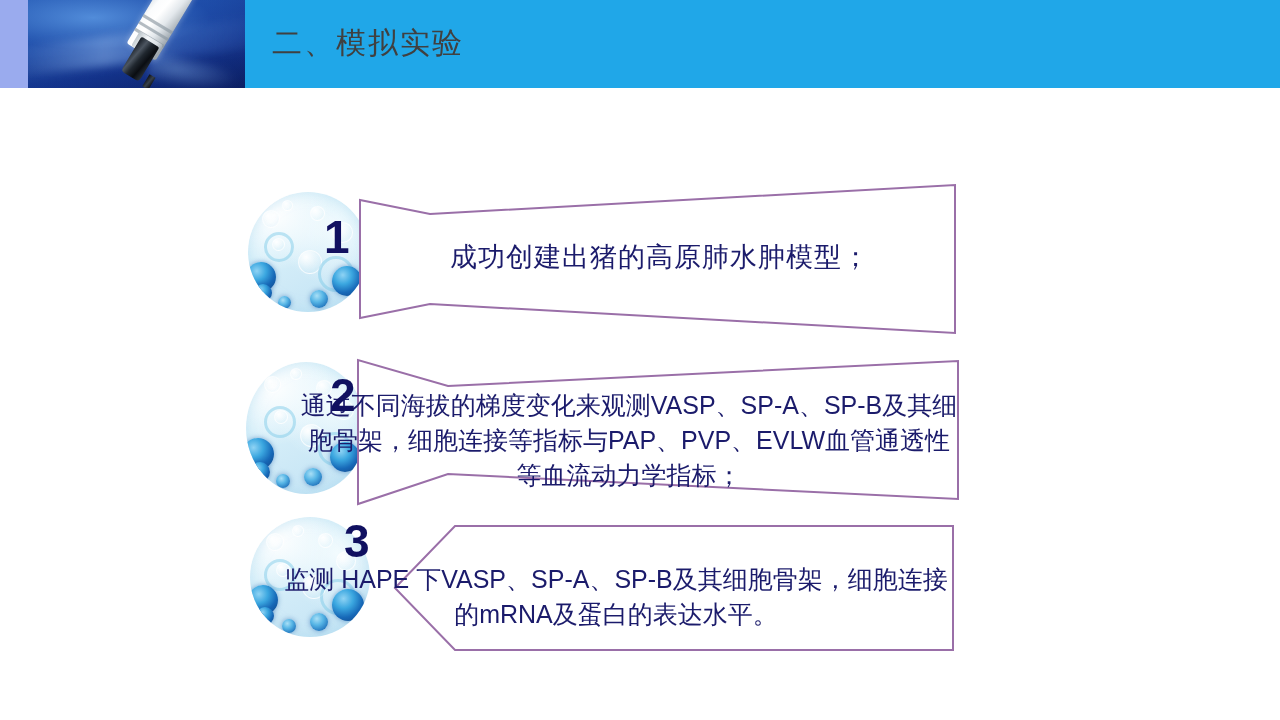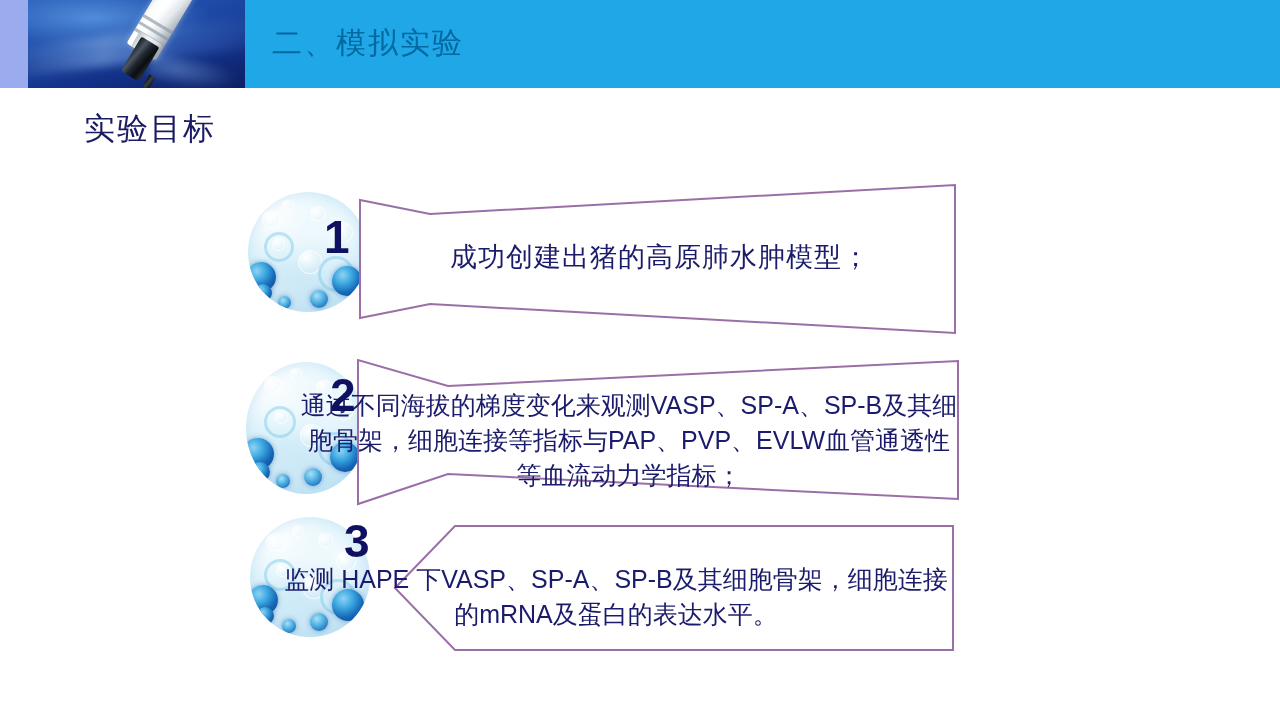--- a/index.html
+++ b/index.html
@@ -126,21 +126,21 @@
     height: 30px;
     background: radial-gradient(ellipse at 30% 40%, rgba(150,195,245,0.40) 0%, rgba(40,90,190,0.0) 70%);
     transform: rotate(10deg);
     filter: blur(3px);
   }
 
   .header-title {
     position: absolute;
     left: 272px;
     top: 16px;
-    color: #0369a1;
+    color: #404040;
     font-family: "DejaVu Serif", "Liberation Serif", serif;
     font-size: 30px;
     letter-spacing: 2px;
     line-height: 54px;
     white-space: nowrap;
   }
 
   
   .section-heading {
     position: absolute;
@@ -238,21 +238,20 @@
       <div class="syringe-ring" style="top:60px"></div>
       <div class="syringe-ring" style="top:68px"></div>
     </div>
     <div class="syringe-collar"></div>
     <div class="syringe-needle-hub"></div>
     <div class="syringe-needle-tip"></div>
   </div>
 
   <div class="header-title">二、模拟实验</div>
 
-  <div class="section-heading">实验目标</div>
 
   <div class="item">
 
     <div class="callout" style="left:355px; top:182px;">
       <svg width="604" height="154" viewBox="0 0 604 154">
         <polygon points="75,32 600,3 600,151 75,122 5,136 5,18" fill="#ffffff" stroke="#9a6fa8" stroke-width="2"></polygon>
       </svg>
     </div>
 
     <div class="circle-photo" style="left:248px; top:192px; width:120px; height:120px;">

